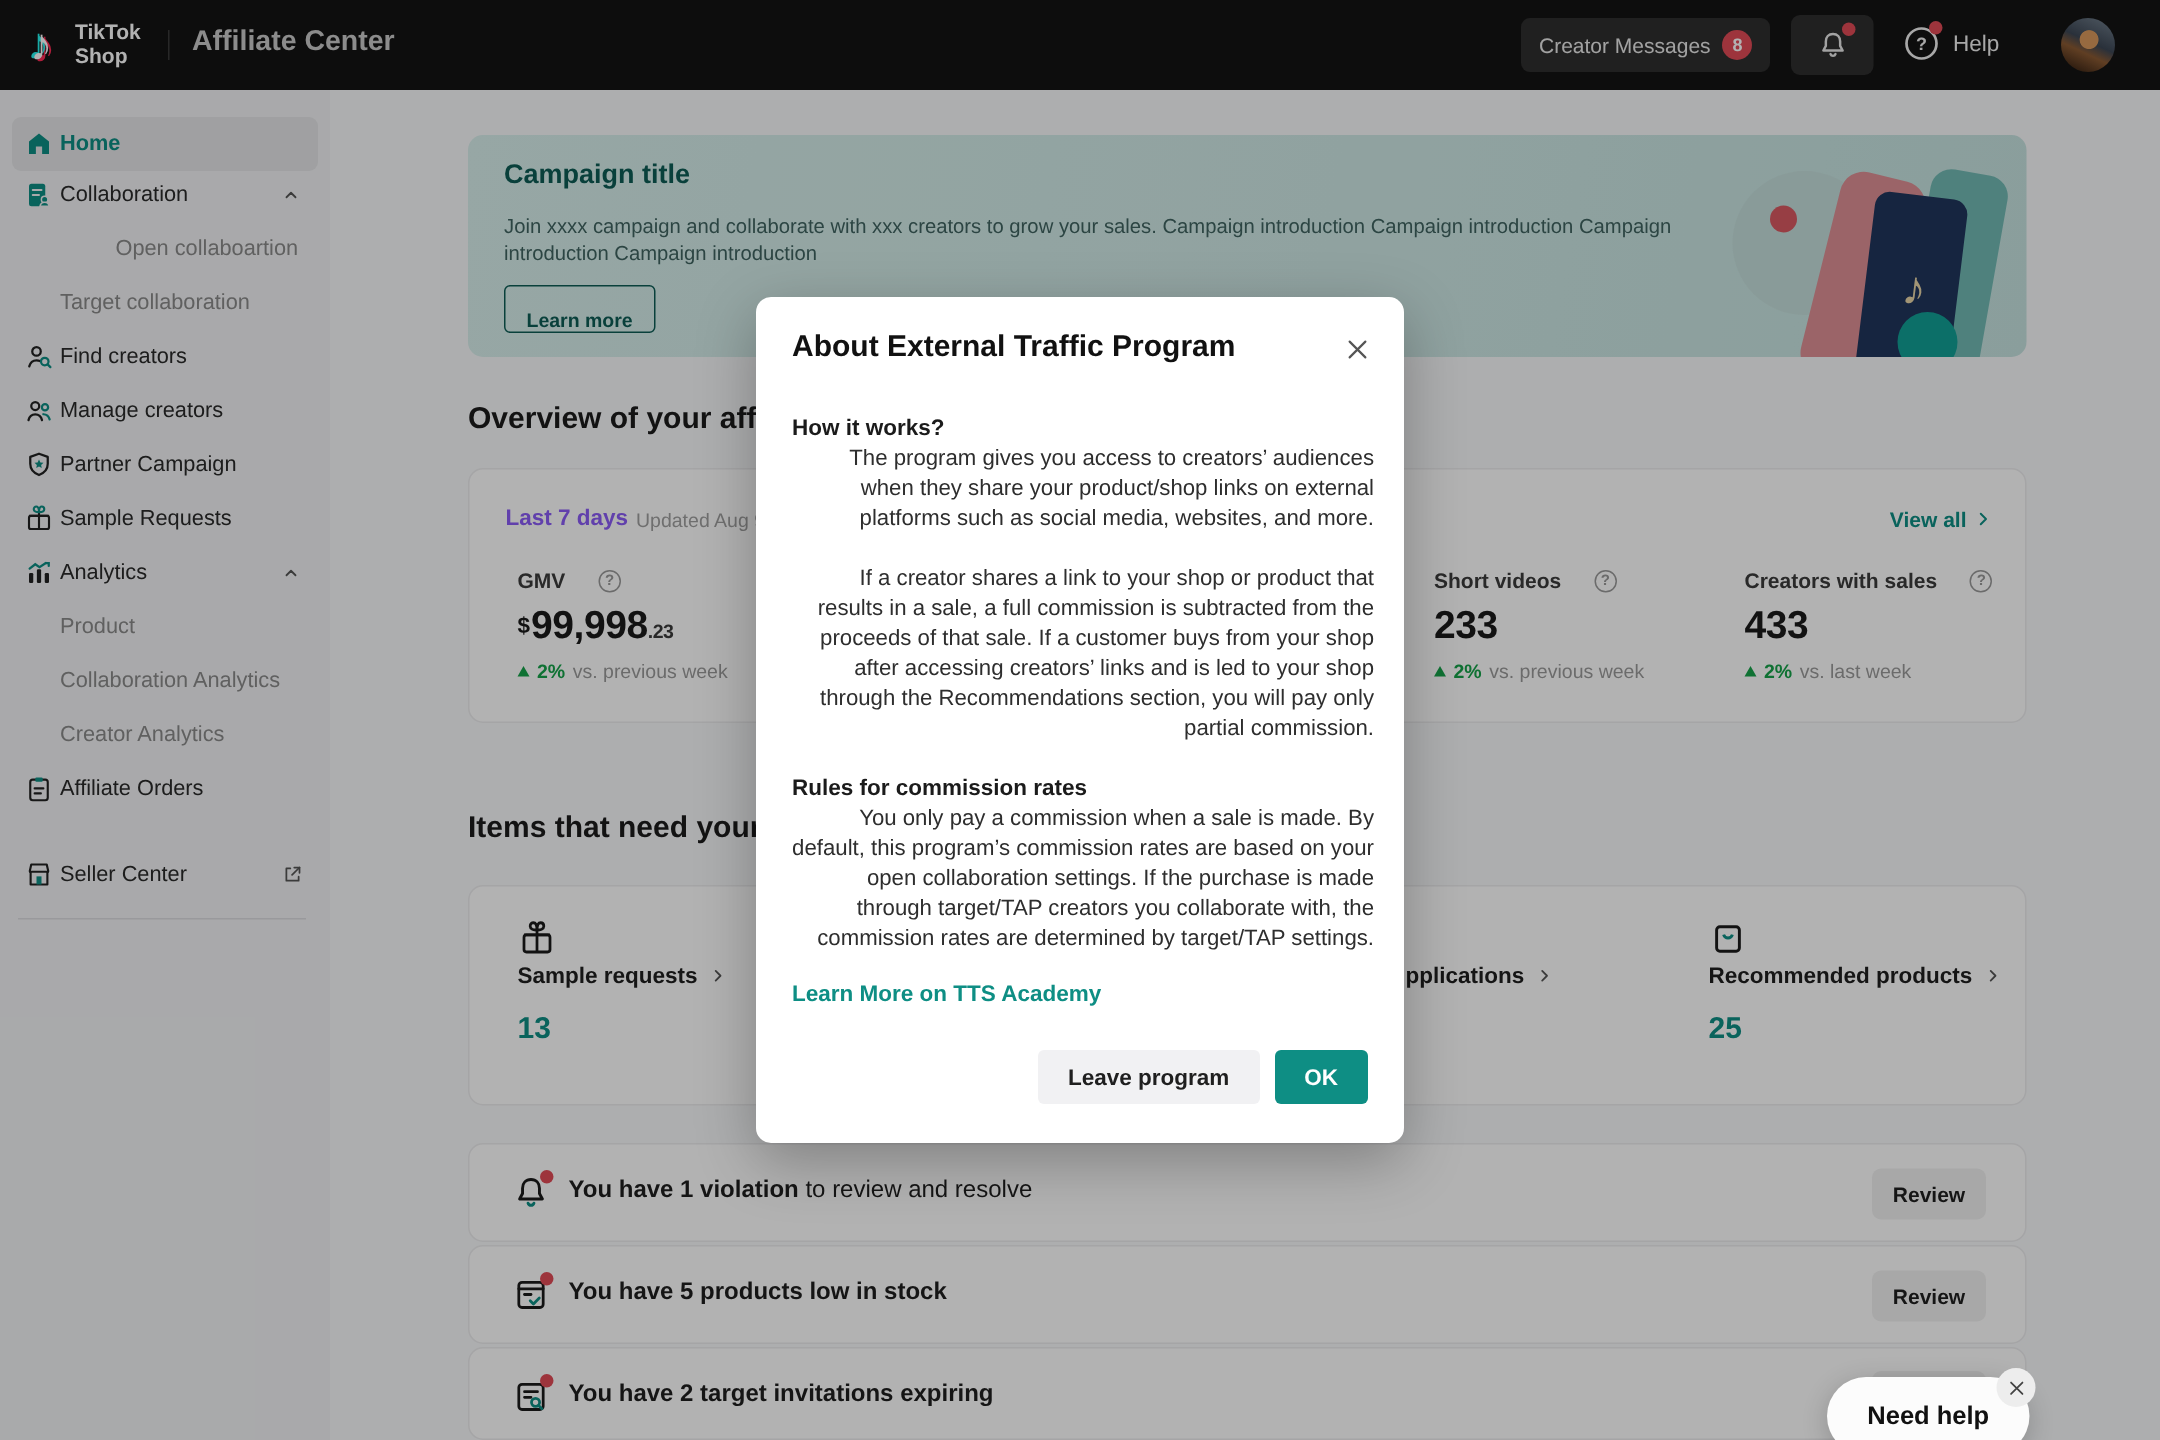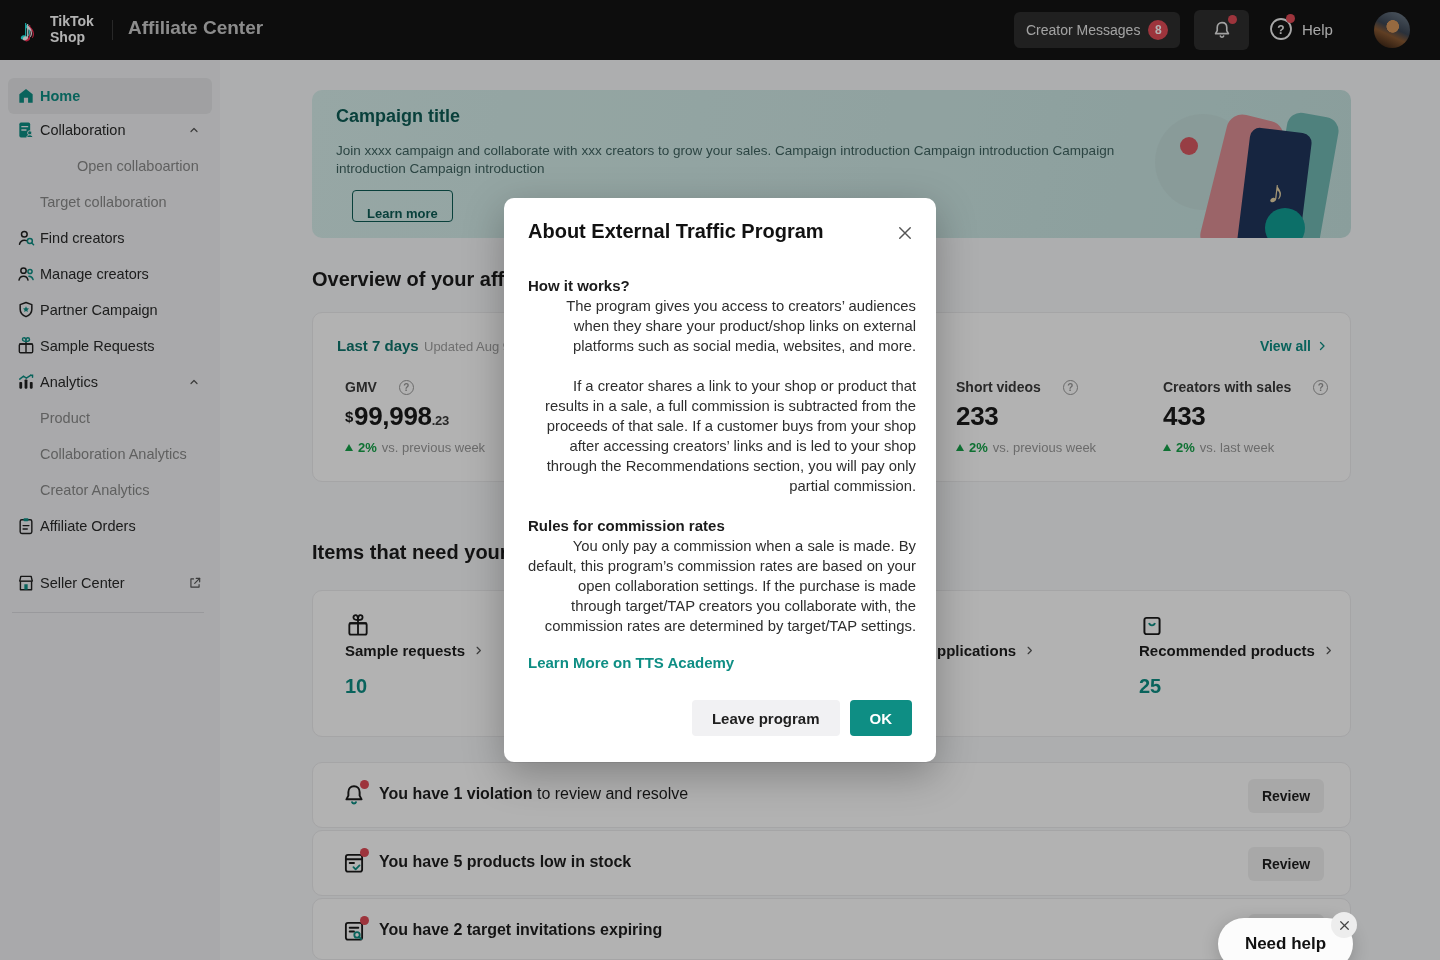--- a/index.html
+++ b/index.html
@@ -41,28 +41,28 @@
 
   
   #main { position:absolute; left:220px; top:60px; width:1220px; height:900px; background:#f8f9fb; }
   .section-h { position:absolute; left:92px; font-size:20px; font-weight:700; color:#1c1c1c; white-space:nowrap; }
 
   
   #banner { position:absolute; left:92px; top:30px; width:1039px; height:148px; border-radius:10px; overflow:hidden;
     background:linear-gradient(100deg,#d8efec 0%,#cfe9e6 55%,#c6e3e0 100%); }
   #banner-title { position:absolute; left:24px; top:16px; font-size:18px; font-weight:700; color:#0d5c55; }
   #banner-desc { position:absolute; left:24px; top:52px; width:798px; font-size:13.5px; line-height:18px; color:#3f6360; }
-  #banner-btn { position:absolute; left:40px; top:100px; height:25px; padding:15px 14px; border:1px solid #0d5c55; border-radius:4px;
+  #banner-btn { position:absolute; left:24px; top:100px; height:25px; padding:15px 14px; border:1px solid #0d5c55; border-radius:4px;
     background:transparent; color:#0d5c55; font-size:13px; font-weight:600; font-family:inherit; cursor:pointer; }
   #banner-art { position:absolute; right:0; top:0; width:200px; height:148px; }
 
   
   #overview-card { position:absolute; left:92px; top:252px; width:1039px; height:170px; background:#fff;
     border:1px solid #ececee; border-radius:10px; }
-  #period { position:absolute; left:24px; top:24px; font-size:15px; font-weight:700; color:#0f766e; cursor:pointer; }
+  #period { position:absolute; left:24px; top:24px; font-size:15px; font-weight:700; color:#8b5cf6; cursor:pointer; }
   #updated { position:absolute; left:111px; top:26px; font-size:13px; color:#a0a0a0; white-space:nowrap; }
   #view-all { position:absolute; right:22px; top:25px; color:#0e8e84; font-size:14px; font-weight:600; display:flex; gap:5px; align-items:center; cursor:pointer; }
   .stat { position:absolute; top:66px; }
   .stat .s-label { display:flex; align-items:center; gap:22px; font-size:14px; font-weight:600; color:#3c3c3c;text-align:right; }
   .info-circle { width:15px; height:15px; border:1.2px solid #9a9a9a; border-radius:50%; color:#9a9a9a; font-size:10px;
     display:inline-flex; align-items:center; justify-content:center; cursor:pointer; }
   .s-value { margin-top:6px; color:#1b1b1b; font-weight:800; font-size:26px; letter-spacing:-.3px; }
   .s-value .cur { font-size:15px; font-weight:700; vertical-align:3px; margin-right:1px; }
   .s-value .dec { font-size:13px; font-weight:700; color:#3a3a3a; }
   .s-change { margin-top:8px; font-size:13px; color:#9a9a9a; display:flex; align-items:center; gap:5px; }
@@ -377,21 +377,21 @@
           <path d="M4 9.5h16M12 6.5V20"></path>
           <path d="M12 6.5c-1.9 0-4.2-.7-4.2-2.4C7.8 2.7 8.8 2 9.8 2c1.7 0 2.2 2 2.2 4.5C12 4 12.5 2 14.2 2c1 0 2 .7 2 2.1 0 1.7-2.3 2.4-4.2 2.4Z"></path>
         </svg>
       </span>
       <span class="item-label" style="left:0;">
         <span>Sample requests</span>
         <svg width="11" height="11" viewBox="0 0 24 24" fill="none" stroke="#555" stroke-width="2.6" stroke-linecap="round" stroke-linejoin="round">
             <path d="m9 5 7 7-7 7"></path>
           </svg>
       </span>
-      <span class="item-count" style="left:0;">10</span>
+      <span class="item-count" style="left:0;">13</span>
     </div>
 
     <div class="item-block" style="left:624px;">
       <span class="item-label" style="left:0;">
         <span>pplications</span>
         <svg width="11" height="11" viewBox="0 0 24 24" fill="none" stroke="#555" stroke-width="2.6" stroke-linecap="round" stroke-linejoin="round">
             <path d="m9 5 7 7-7 7"></path>
           </svg>
       </span>
     </div>

